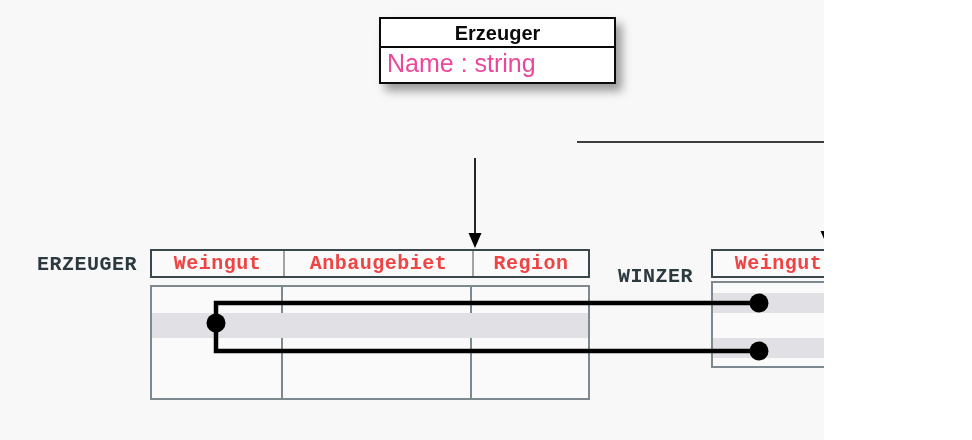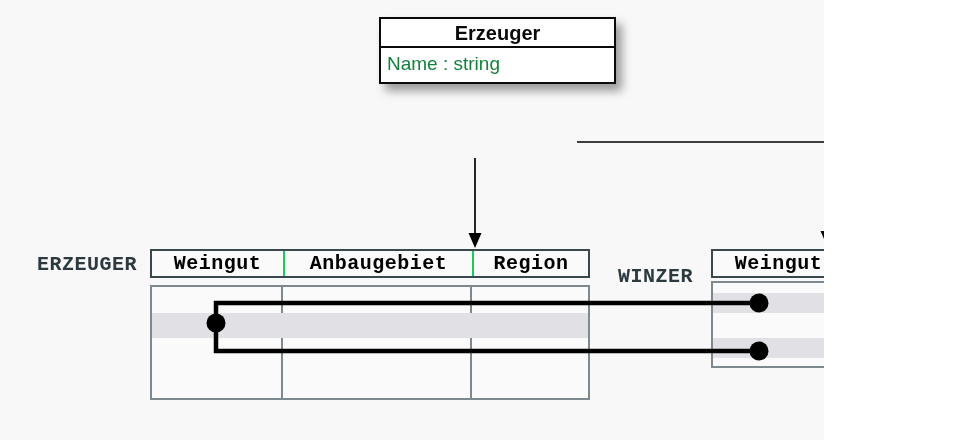--- a/index.html
+++ b/index.html
@@ -12,41 +12,41 @@
   .class-box{
     position:absolute;left:379px;top:17px;width:237px;box-sizing:border-box;
     background:#ffffff;border:2px solid #0a0a0a;
     box-shadow:6px 7px 9px rgba(0,0,0,0.38);
   }
   .class-title{
     font-weight:bold;font-size:20px;text-align:center;color:#0a0a0a;
     padding:2px 0 1px 0;border-bottom:2px solid #0a0a0a;line-height:24px;
   }
   .class-attrs{padding:2px 6px 5px 6px;}
-  .class-attr{font-size:19px;line-height:27px;color:#15803d;white-space:nowrap;}
+  .class-attr{font-size:25px;line-height:27px;color:#ec4899;white-space:nowrap;}
   
   .tbl-label{
     position:absolute;font-family:"Liberation Mono",monospace;font-weight:bold;
     font-size:20px;letter-spacing:0.5px;color:#2c3a40;white-space:nowrap;
   }
   .lbl-erzeuger{left:37px;top:253px;}
   .lbl-winzer{left:618px;top:265px;}
   
   .hdr{
     position:absolute;box-sizing:border-box;height:29px;display:flex;
     border:2px solid #3a484e;background:#fafafa;
   }
   .hdr-erzeuger{left:150px;top:249px;width:440px;}
   .hdr-winzer{left:711px;top:249px;width:219px;}
   .hdr-cell{
     box-sizing:border-box;display:flex;align-items:center;justify-content:center;
     font-family:"Liberation Mono",monospace;font-weight:bold;font-size:20px;
-    letter-spacing:0.5px;color:#000000;overflow:hidden;
+    letter-spacing:0.5px;color:#ef4444;overflow:hidden;
   }
-  .hdr-cell + .hdr-cell{border-left:2px solid #22c55e;text-align:right;}
+  .hdr-cell + .hdr-cell{border-left:2px solid #a3a3a3;text-align:right;}
   
   .tbody{
     position:absolute;box-sizing:border-box;background:#fafafa;
     border:2px solid #7d898e;
   }
   .body-erzeuger{left:150px;top:285px;width:440px;height:115px;}
   .body-winzer{left:711px;top:281px;width:219px;height:87px;}
   .col-divider{position:absolute;top:0;bottom:0;width:2px;background:#7d898e;}
   .shade-band{position:absolute;left:0;right:0;background:#e1e1e5;}
   

